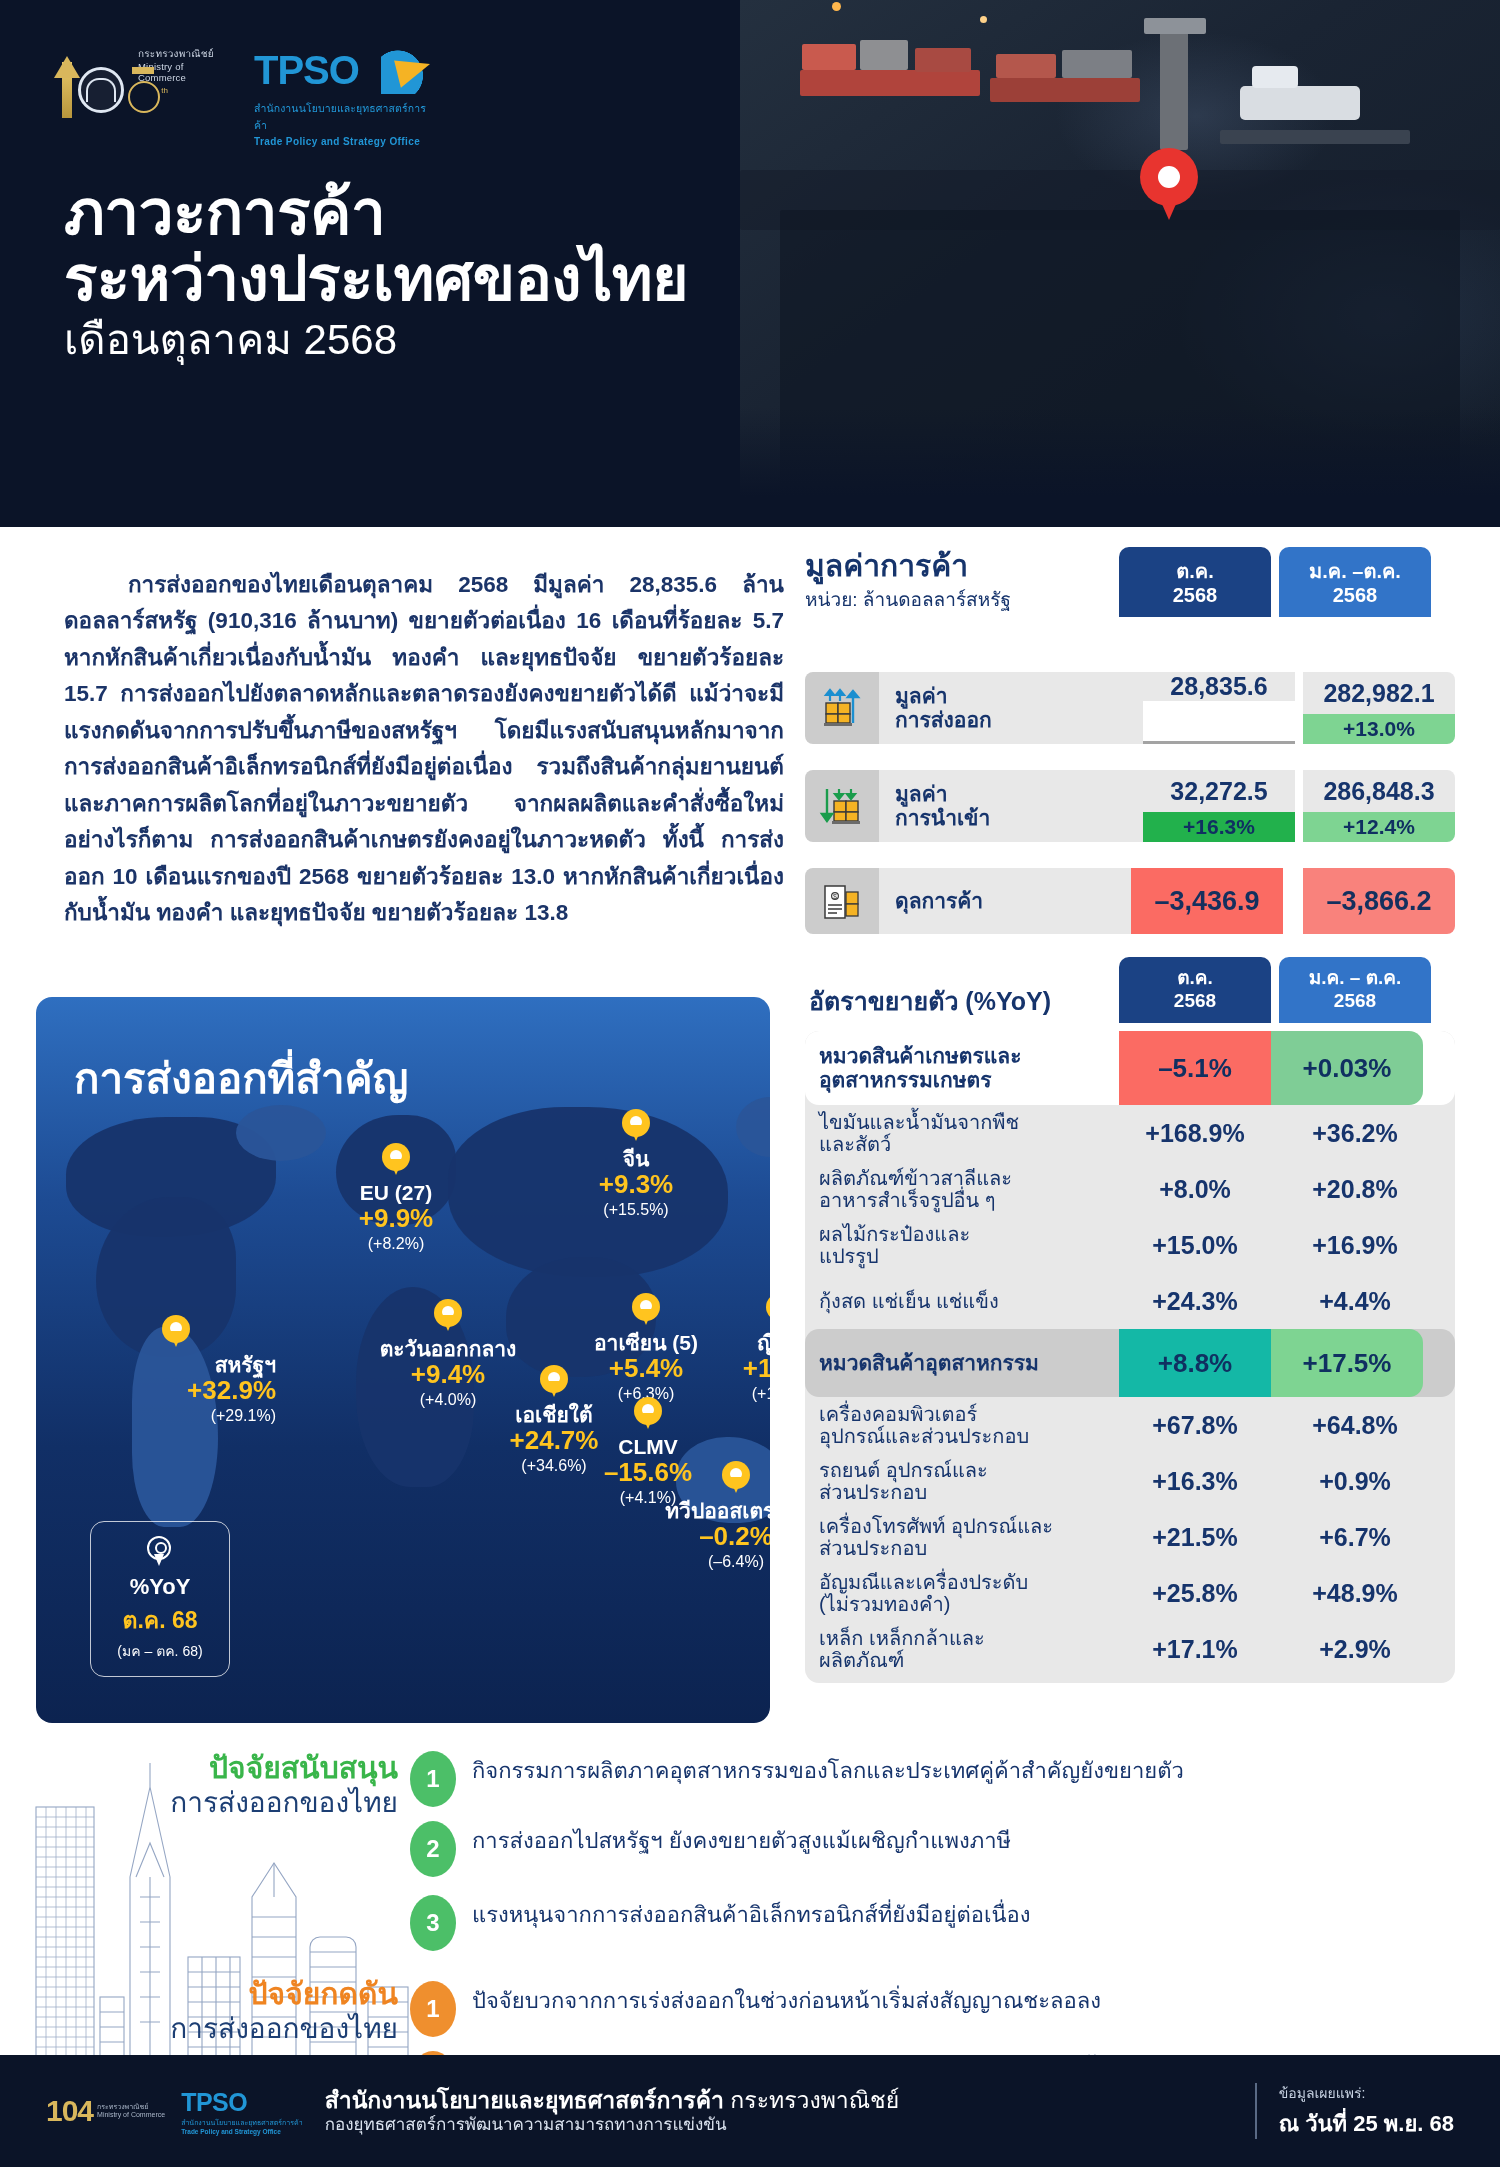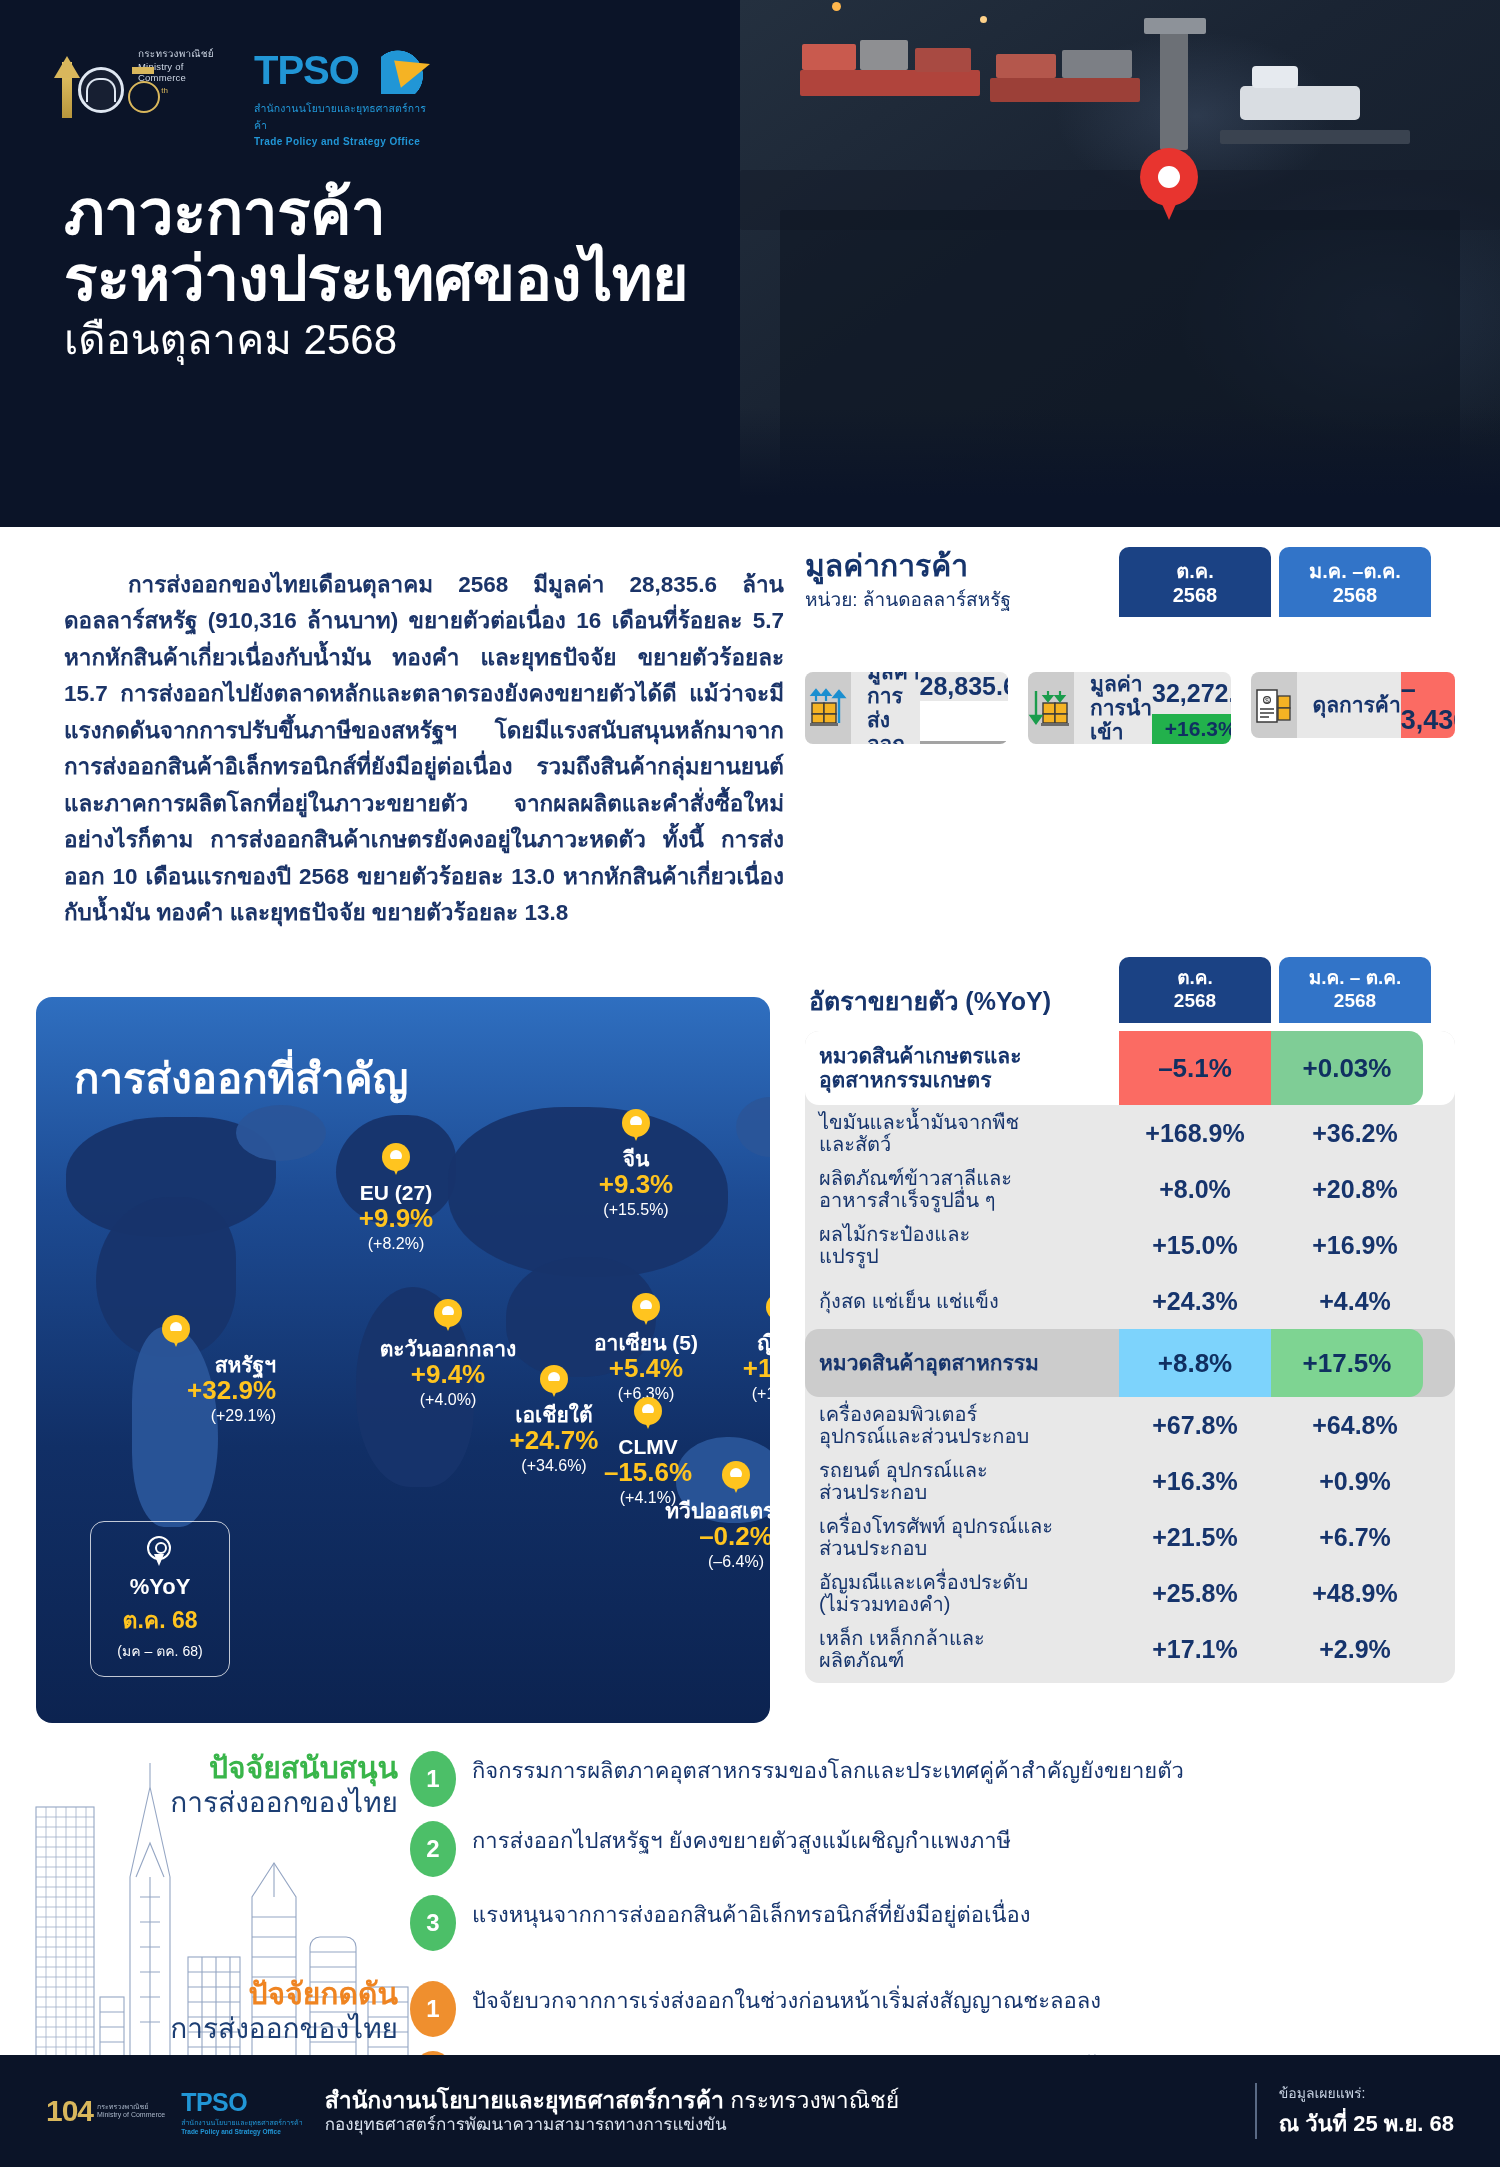--- a/index.html
+++ b/index.html
@@ -118,21 +118,21 @@
   .tv-unit { font-size:19px; color:#16346c; margin-top:2px; }
 
   .tv-heads { position:absolute; left:314px; top:-2px; display:flex; gap:8px;}
   .tv-head {
     width:152px; border-radius:10px 10px 0 0; padding:12px 4px 10px;
     text-align:center; color:#fff; font-size:20px; font-weight:700; line-height:1.2;
   }
   .tv-head.dark { background:#1b4284; }
   .tv-head.light { background:#3274c8; }
 
-  .tv-rows { margin-top:8px; display:flex; gap:20px; }
+  .tv-rows { margin-top:8px; display:flex; flex-direction:column; gap:26px; }
   .tv-row { display:flex; align-items:stretch; height:72px; border-radius:8px; overflow:hidden;}
   .tv-icon {
     width:74px; background:#cccccc; display:flex; align-items:center; justify-content:center;
   }
   .tv-label {
     flex:1; background:#e8e8e8; display:flex; align-items:center; padding-left:16px;
     font-size:21px; font-weight:700; color:#16346c; line-height:1.15;
   }
   .tv-cell { width:152px; display:flex; flex-direction:column; }
   .tv-val {
@@ -172,21 +172,21 @@
   .gr-v.sp { margin-left:8px; }
 
   .gr-row.cat { background:#ffffff; border-radius:14px; min-height:74px; }
   .gr-row.cat .gr-name { font-weight:700; font-size:21px; }
   .gr-row.cat2 { background:#cccccc; border-radius:14px; min-height:68px; }
   .gr-row.cat2 .gr-name { font-weight:700; font-size:21px; }
   .chip { width:152px; display:flex; align-items:center; justify-content:center;
     font-size:26px; font-weight:700; color:#103061; }
   .chip.red1 { background:#fb6b63; }
   .chip.grn2 { background:#7fcd96; border-radius:0 14px 14px 0;}
-  .chip.dgrn1 { background:#7dd3fc; }
+  .chip.dgrn1 { background:#14b8a6; }
   .chip.dgrn2 { background:#7ed492; border-radius:0 14px 14px 0;}
 
   
   .map-panel {
     position:absolute; left:36px; top:470px; width:734px; height:726px;
     border-radius:16px; overflow:hidden;
     background: linear-gradient(180deg, #2f6fc0 0%, #1d4b93 28%, #112f66 62%, #0c2350 100%);
   }
   .map-title { position:absolute; left:38px; top:48px; font-size:42px; font-weight:700; color:#fff; }
   .map-land { position:absolute; border-radius:40% 55% 45% 50%; background:#1a3a77; opacity:.95;}

